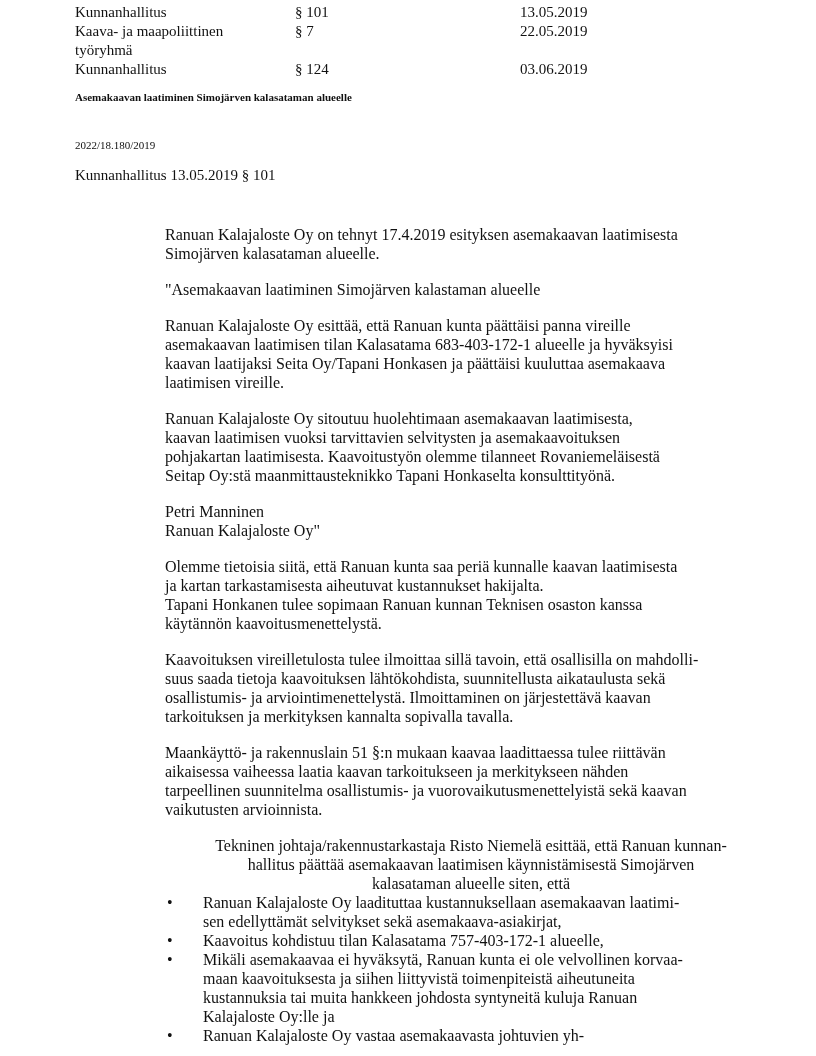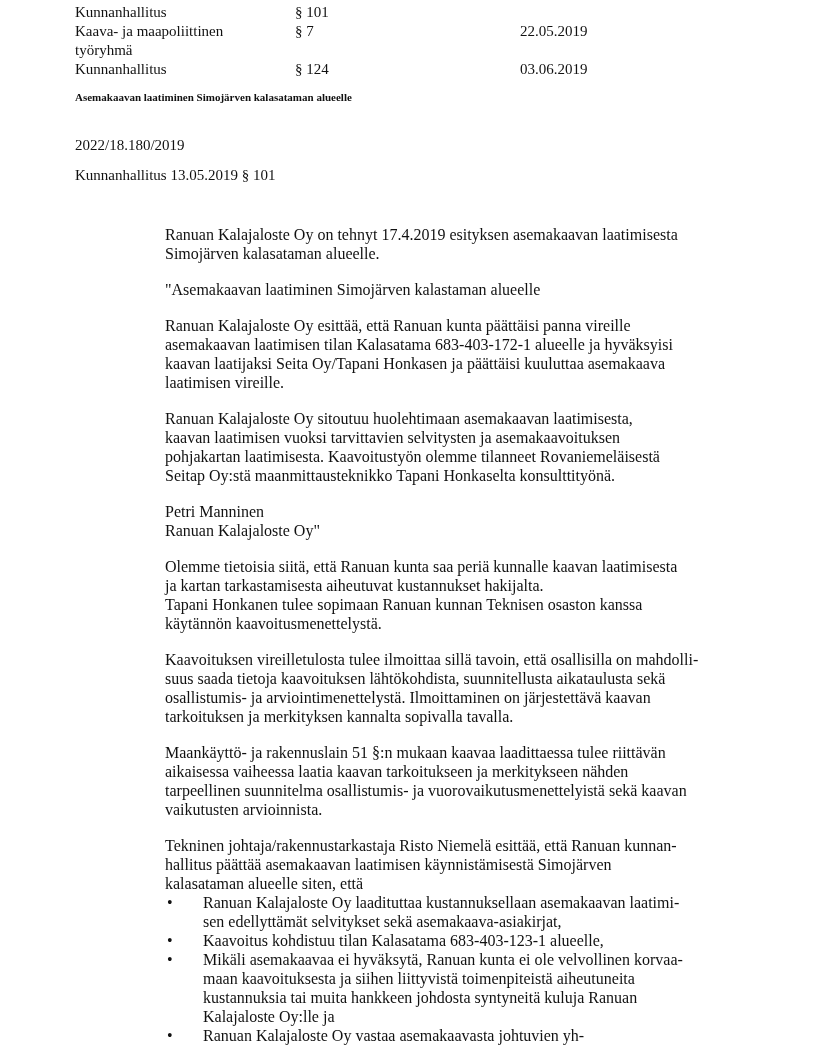--- a/index.html
+++ b/index.html
@@ -40,21 +40,21 @@
     left: 75px;
     width: 690px;
     font-size: 11px;
     font-weight: bold;
     line-height: 21px;
   }
   .case-number {
     position: absolute;
     top: 136px;
     left: 75px;
-    font-size: 15px;
+    font-size: 11px;
     line-height: 19px;
   }
   .section-ref {
     position: absolute;
     top: 166px;
     left: 75px;
     font-size: 15px;
     line-height: 19px;
   }
   
@@ -65,20 +65,21 @@
     width: 612px;
     font-size: 16px;
     line-height: 19px;
   }
   .body-text p {
     margin: 0 0 17px 0;
     white-space: pre-line;
   }
   .body-text p.no-gap {
     margin-bottom: 0;
+    text-align: center;
   }
   ul.bullets {
     margin: 0;
     padding: 0;
     list-style: none;
   }
   ul.bullets li {
     position: relative;
     padding-left: 38px;
     white-space: pre-line;
@@ -91,20 +92,21 @@
 </style>
 </head>
 <body>
 
 <div class="page">
 
   <div class="header-table">
     <div class="header-row">
       <div class="cell">Kunnanhallitus</div>
       <div class="cell">§ 101</div>
+      <div class="cell">13.05.2019</div>
     </div>
     <div class="header-row">
       <div class="cell">Kaava- ja maapoliittinen
 työryhmä</div>
       <div class="cell">§ 7</div>
       <div class="cell">22.05.2019</div>
     </div>
     <div class="header-row">
       <div class="cell">Kunnanhallitus</div>
       <div class="cell">§ 124</div>
@@ -143,21 +145,21 @@
     <p>Maankäyttö- ja rakennuslain 51 §:n mukaan kaavaa laadittaessa tulee riittävän
 aikaisessa vaiheessa laatia kaavan tarkoitukseen ja merkitykseen nähden
 tarpeellinen suunnitelma osallistumis- ja vuorovaikutusmenettelyistä sekä kaavan
 vaikutusten arvioinnista.</p>
     <p class="no-gap">Tekninen johtaja/rakennustarkastaja Risto Niemelä esittää, että Ranuan kunnan-
 hallitus päättää asemakaavan laatimisen käynnistämisestä Simojärven
 kalasataman alueelle siten, että</p>
     <ul class="bullets">
       <li><span class="bullet-dot">•</span><span>Ranuan Kalajaloste Oy laadituttaa kustannuksellaan asemakaavan laatimi-
 sen edellyttämät selvitykset sekä asemakaava-asiakirjat,</span></li>
-      <li><span class="bullet-dot">•</span><span>Kaavoitus kohdistuu tilan Kalasatama 683-403-123-1 alueelle,</span></li>
+      <li><span class="bullet-dot">•</span><span>Kaavoitus kohdistuu tilan Kalasatama 757-403-172-1 alueelle,</span></li>
       <li><span class="bullet-dot">•</span><span>Mikäli asemakaavaa ei hyväksytä, Ranuan kunta ei ole velvollinen korvaa-
 maan kaavoituksesta ja siihen liittyvistä toimenpiteistä aiheutuneita
 kustannuksia tai muita hankkeen johdosta syntyneitä kuluja Ranuan
 Kalajaloste Oy:lle ja</span></li>
       <li><span class="bullet-dot">•</span><span>Ranuan Kalajaloste Oy vastaa asemakaavasta johtuvien yh-</span></li>
     </ul>
   </div>
 
 </div>
 

